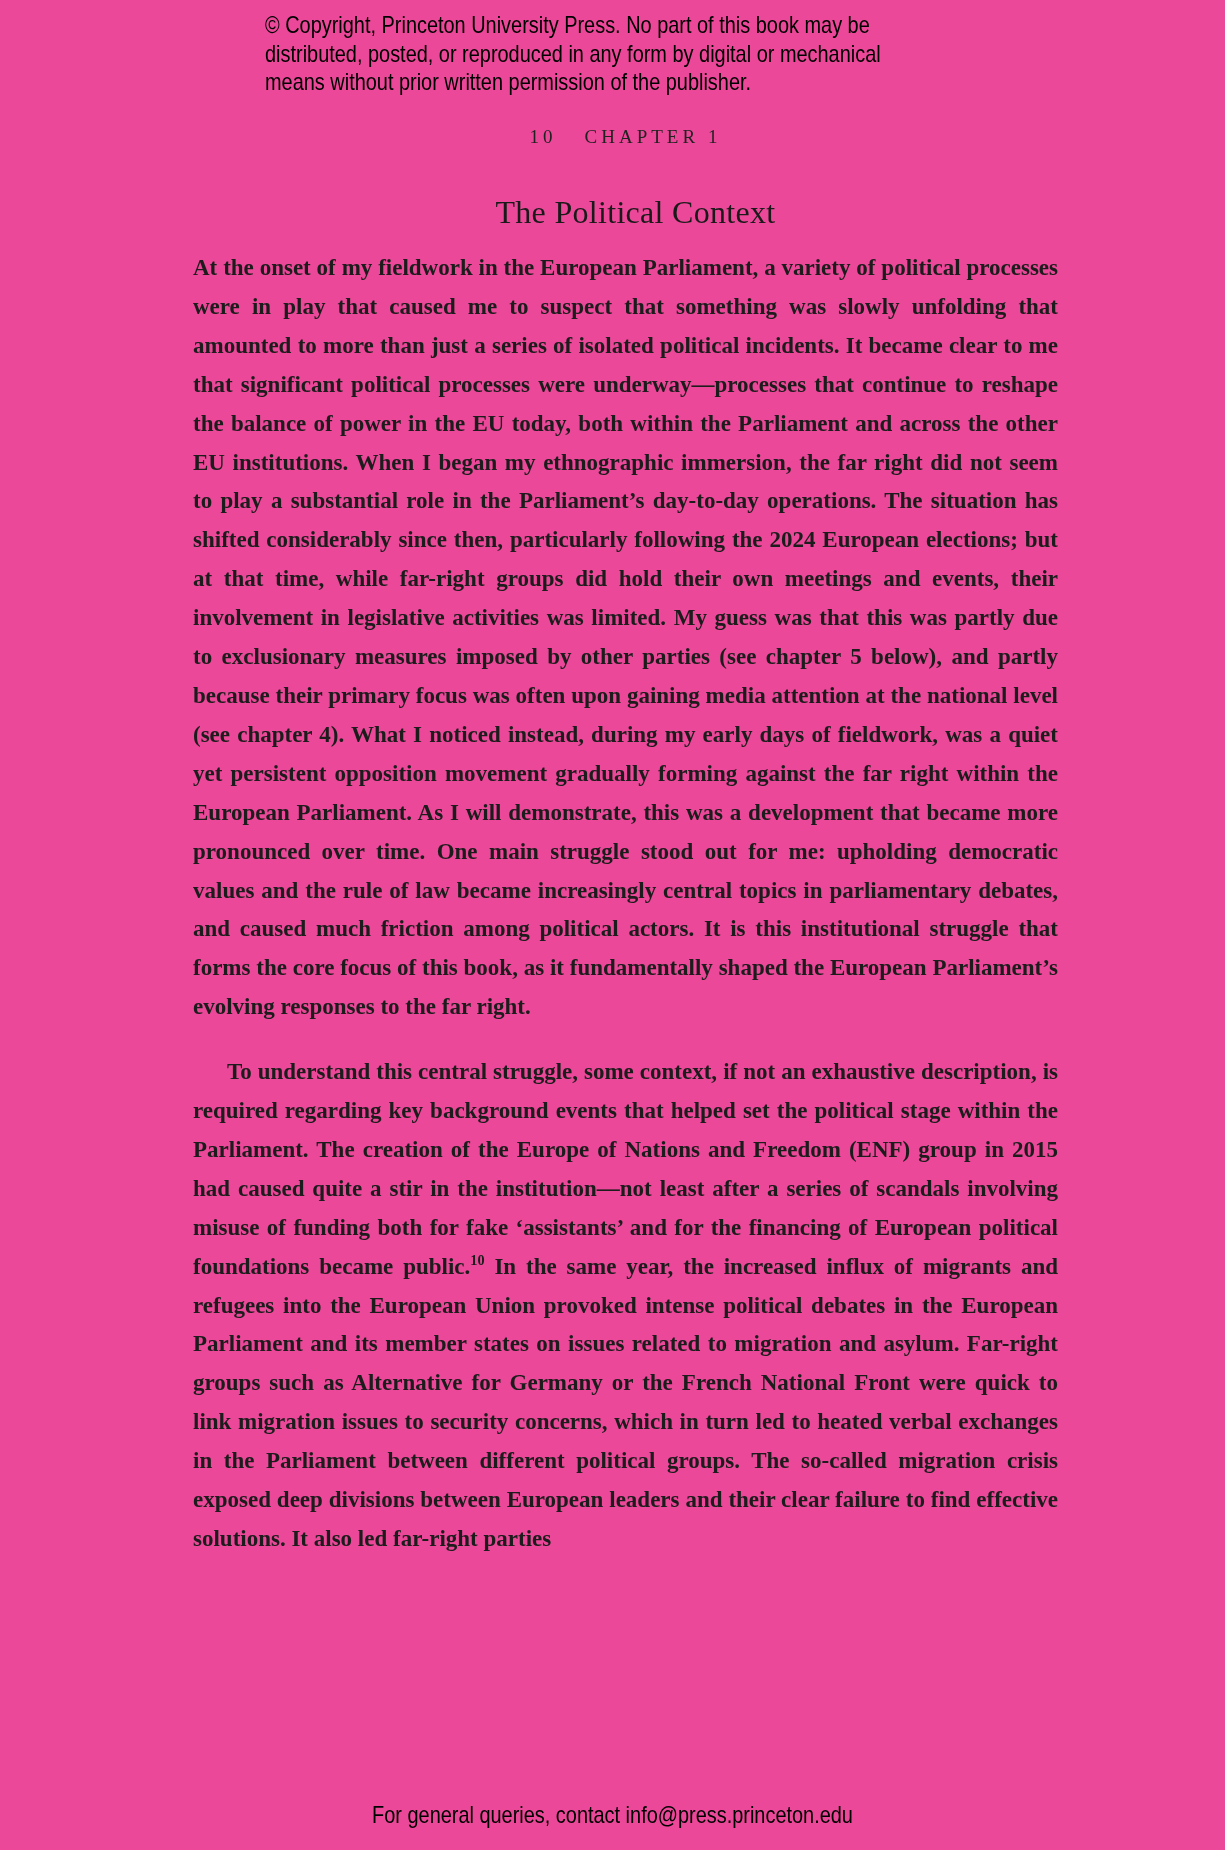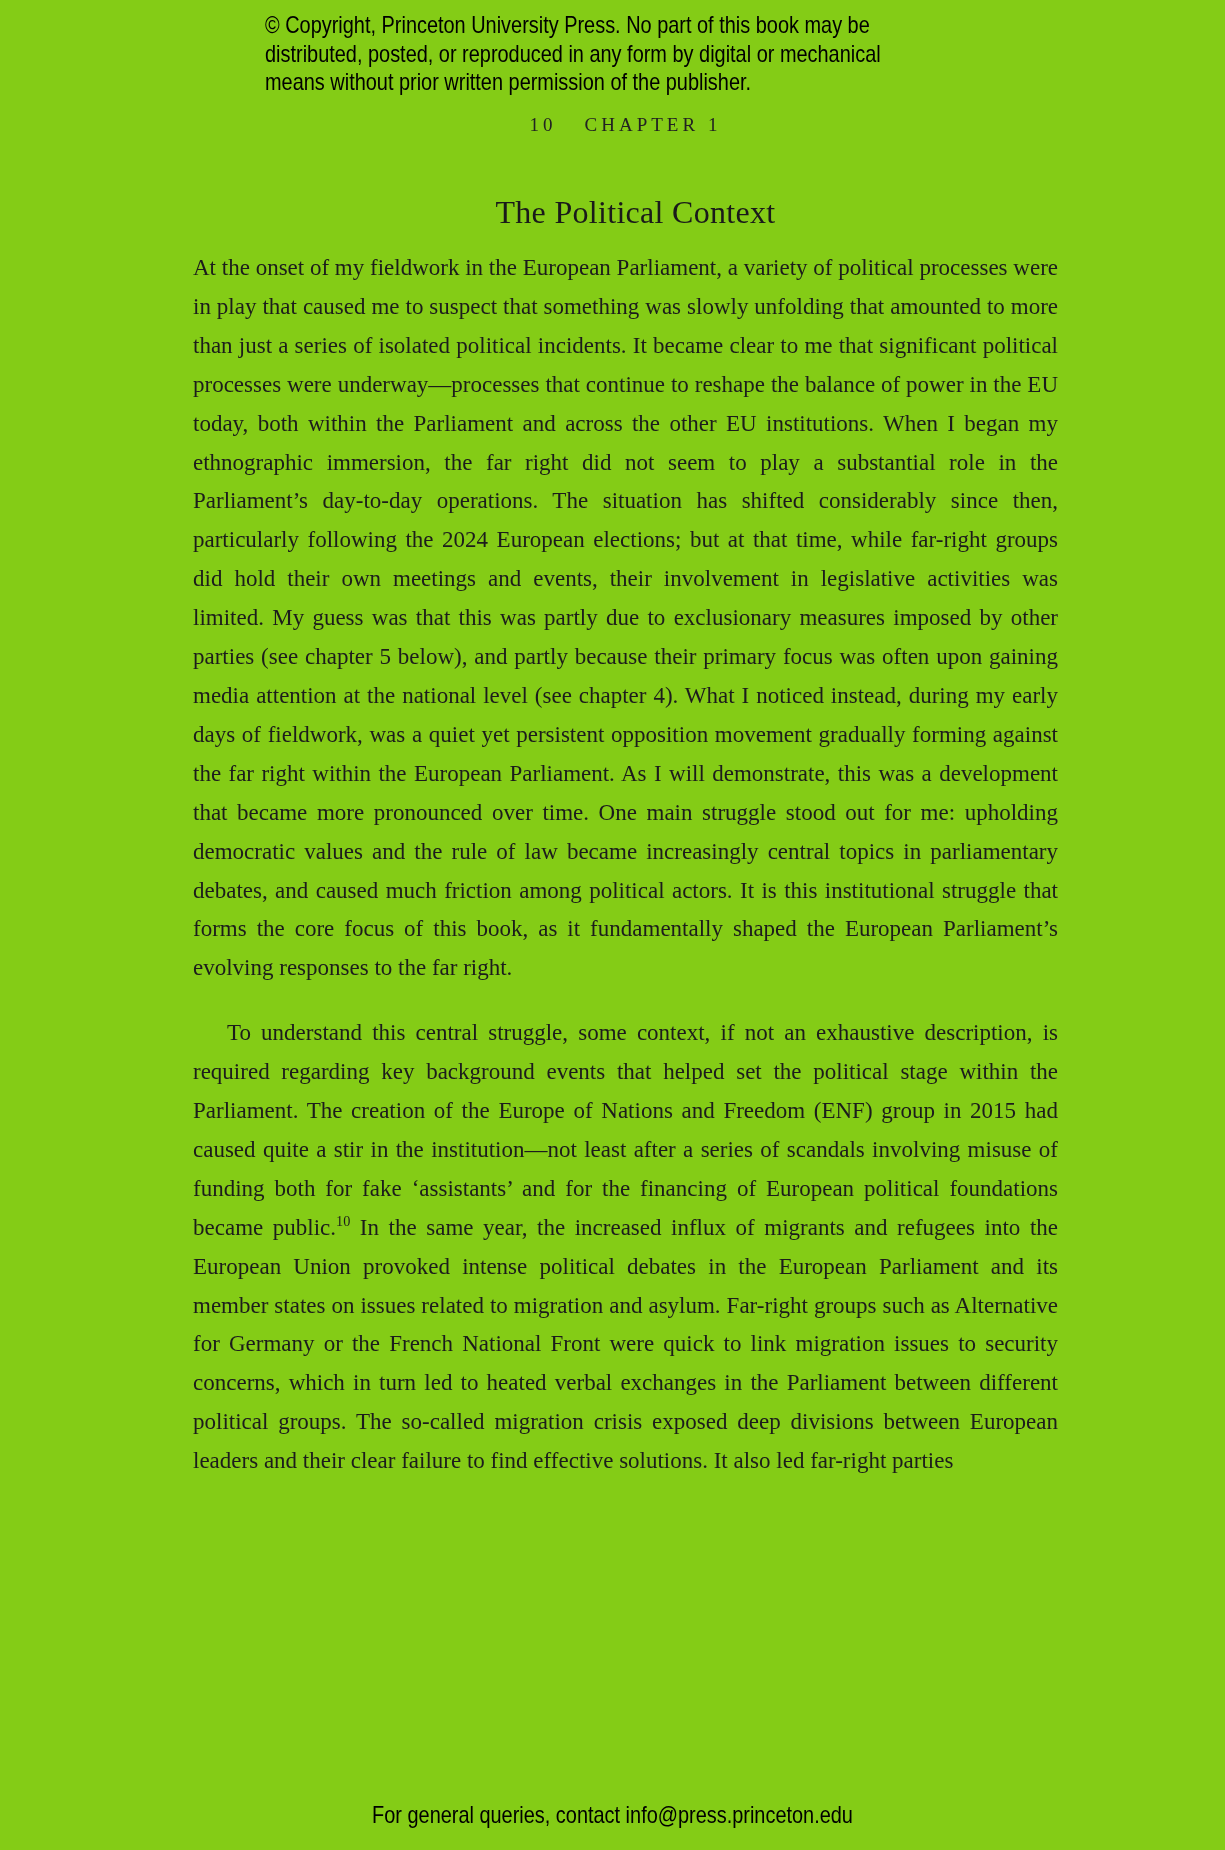--- a/index.html
+++ b/index.html
@@ -4,21 +4,21 @@
 <style>
   html, body {
     margin: 0;
     padding: 0;
     background: #ffffff;
   }
   .page {
     position: relative;
     width: 1225px;
     height: 1850px;
-    background: #84cc16;
+    background: #ec4899;
     font-family: "Liberation Serif", serif;
     overflow: hidden;
   }
   .copyright {
     position: absolute;
     left: 265px;
     top: 11px;
     font-family: "Liberation Sans", sans-serif;
     font-size: 24px;
     line-height: 28.5px;
@@ -26,21 +26,21 @@
   }
   .copyright .c-line {
     transform: scaleX(0.83);
     transform-origin: 0 50%;
     white-space: nowrap;
   }
   .running-head {
     position: absolute;
     left: 193px;
     width: 865px;
-    top: 114px;
+    top: 126px;
     text-align: center;
     font-size: 19px;
     letter-spacing: 4px;
     color: #222222;
   }
   .running-head .pagenum {
     margin-right: 28px;
   }
   .section-title {
     position: absolute;
@@ -56,20 +56,21 @@
   }
   .body-text {
     position: absolute;
     left: 193px;
     top: 249px;
     width: 865px;
     font-size: 23px;
     line-height: 38.9px;
     text-align: justify;
     color: #1c1c1c;
+    font-weight: bold;
   }
   .body-text p {
     margin: 0;
     padding: 0;
   }
   .body-text p.indented {
     text-indent: 34px;
     margin-top: 26px;
   }
   .footnote-ref {

